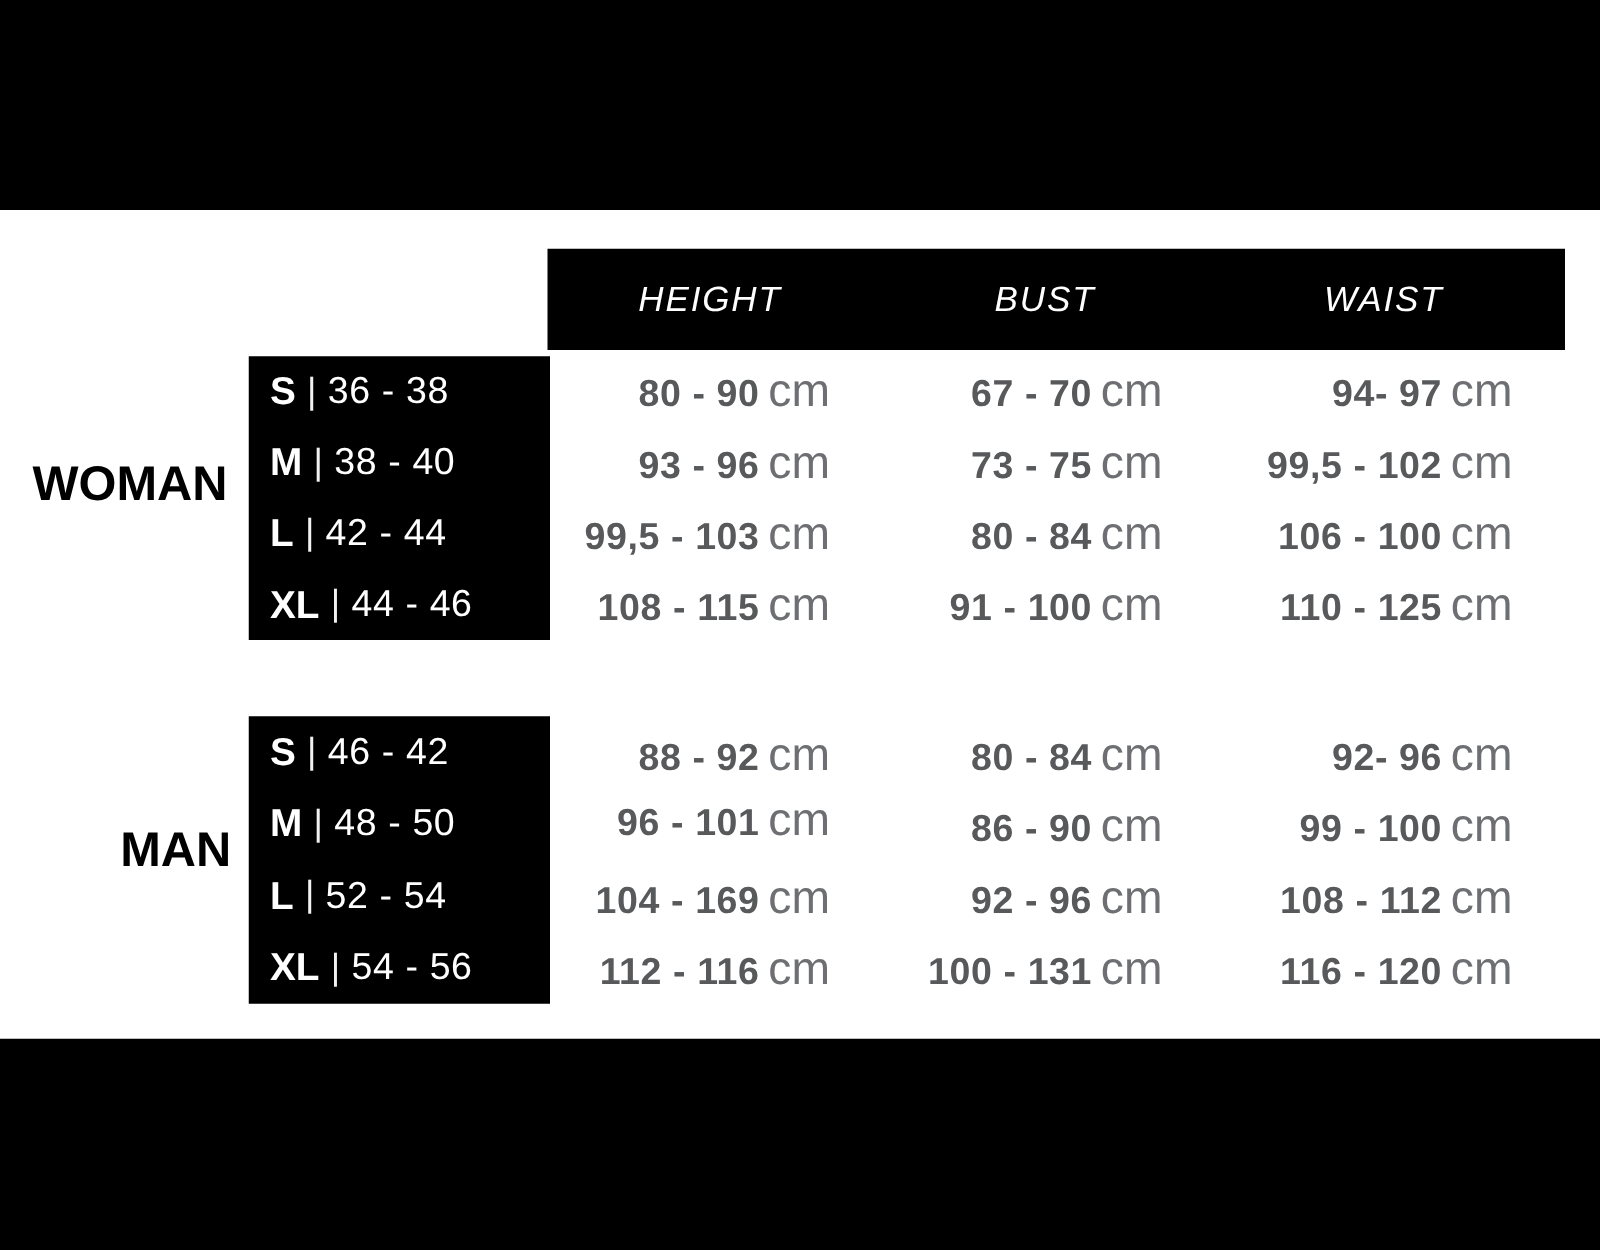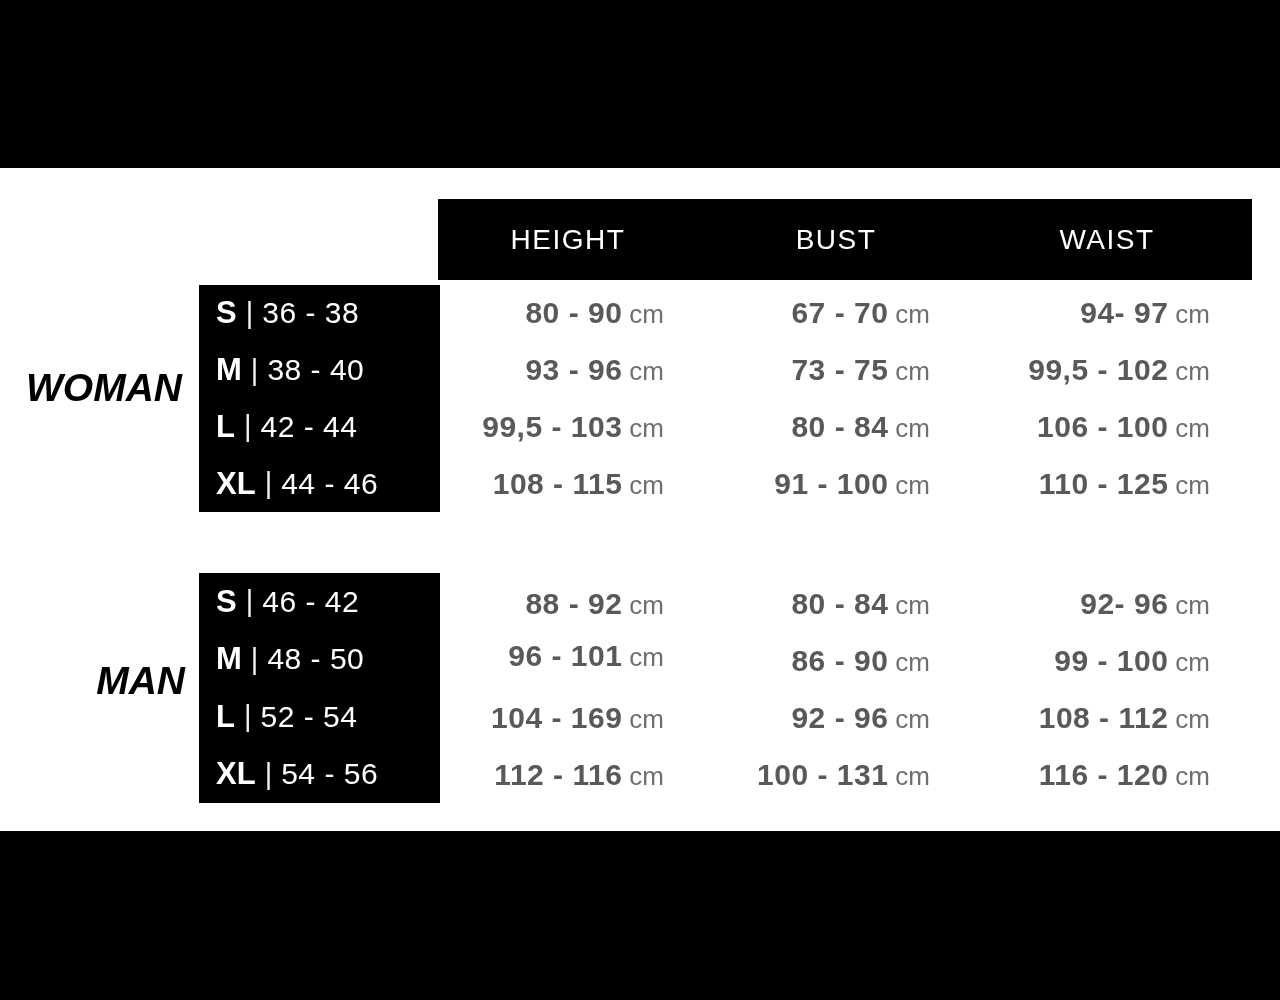--- a/index.html
+++ b/index.html
@@ -7,43 +7,43 @@
     position:relative;width:1280px;height:1000px;background:#ffffff;
     font-family:"Liberation Sans",sans-serif;overflow:hidden;
   }
   .bar{position:absolute;left:0;width:1280px;background:#000;}
   .bar.top{top:0;height:168px;}
   .bar.bottom{top:831px;height:169px;}
 
   .header-box{position:absolute;left:438px;top:199px;width:814px;height:81px;background:#000;}
   .hcol{
     position:absolute;top:0;height:81px;line-height:81px;transform:translateX(-50%);
-    color:#fff;font-size:28px;font-weight:400;letter-spacing:1.5px;white-space:nowrap;
+    color:#fff;font-size:28px;font-weight:400;letter-spacing:1.5px;white-space:nowrap;font-style:italic;
   }
 
   .sec-label{
-    position:absolute;color:#000;font-style:italic;font-weight:bold;
+    position:absolute;color:#000;font-weight:bold;
     font-size:39px;line-height:44px;letter-spacing:0;white-space:nowrap;
   }
 
   .size-box{
     position:absolute;left:199px;width:241px;background:#000;
     display:flex;flex-direction:column;
   }
   .size-row{flex:1;display:flex;align-items:center;padding-left:17px;color:#fff;white-space:nowrap;}
   .size-letter{font-weight:bold;font-size:31px;}
   .size-sep{font-size:29px;font-weight:400;margin:0 9px;opacity:.95;}
   .size-range{font-size:30px;font-weight:400;letter-spacing:.5px;}
 
   .cell{
     position:absolute;height:56px;line-height:56px;width:340px;
     text-align:right;white-space:nowrap;
   }
   .cell .val{font-weight:bold;font-size:30px;color:#58595b;letter-spacing:.5px;}
-  .cell .unit{font-weight:400;font-size:26px;color:#6e6f72;margin-left:7px;}
+  .cell .unit{font-weight:400;font-size:37px;color:#6e6f72;margin-left:7px;}
   .col-height{right:616px;}
   .col-bust{right:350px;}
   .col-waist{right:70px;}
 </style>
 </head>
 <body>
 
 <div class="stage">
 
   <div class="bar top"></div>

